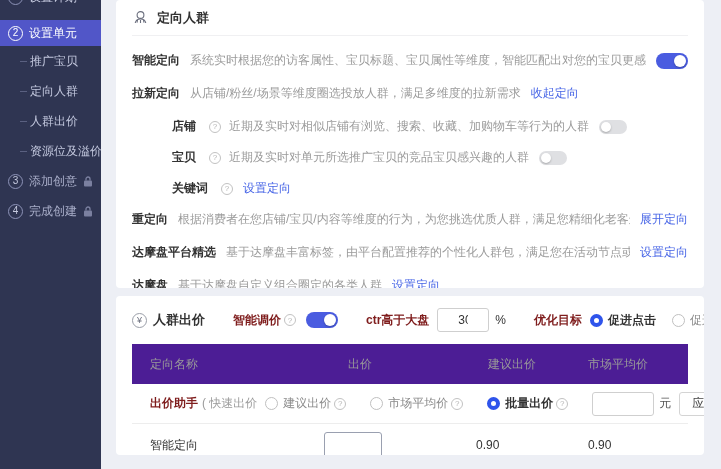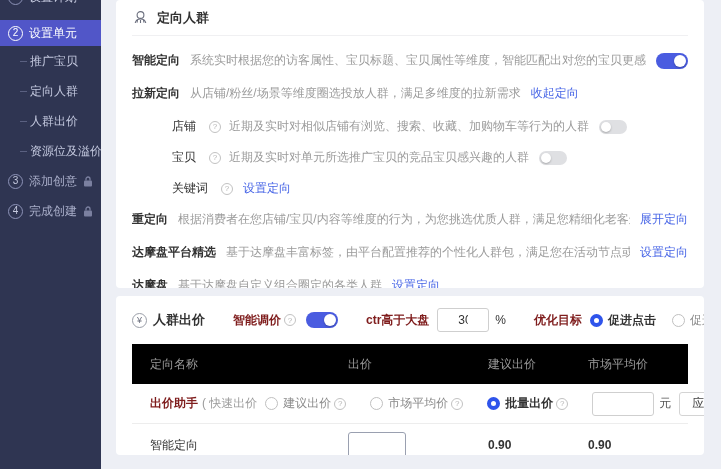--- a/index.html
+++ b/index.html
@@ -51,21 +51,21 @@
   .trows { padding-top:16px; }
   .trow { display:flex; align-items:center; margin-bottom:16px; min-height:16px; }
   .trow .lbl { font-weight:bold; color:#333; margin-right:10px; white-space:nowrap; }
   .trow .desc {
     color:#9b9b9b; white-space:nowrap; overflow:hidden; max-width:430px;
   }
   .trow .desc.wide { max-width:470px; }
   .link { color:#4664e6; margin-left:10px; white-space:nowrap; cursor:pointer; }
   .children { margin-left:40px; }
   .children .trow { margin-bottom:14px; }
-  .children .lbl { font-weight:normal; }
+  .children .lbl { font-weight:bold; }
   .help {
     display:inline-flex; align-items:center; justify-content:center;
     width:12px; height:12px; border:1px solid #c2c2c2; border-radius:50%;
     color:#b5b5b5; font-size:8px; margin:0 8px 0 3px; flex:0 0 auto;
   }
   
   .toggle {
     flex:0 0 auto; width:32px; height:16px; border-radius:8px;
     background:#dfe0e3; position:relative; margin-left:10px; cursor:pointer;
   }
@@ -97,21 +97,21 @@
   .radio-item { display:flex; align-items:center; margin-right:16px; cursor:pointer; }
   .radio {
     width:13px; height:13px; border-radius:50%; border:1px solid #c0c0c0;
     background:#fff; margin-right:5px; flex:0 0 auto;
   }
   .radio.sel { border:4px solid #2f54eb; }
   .radio-item .rlbl { color:#333; font-weight:bold; }
   .radio-item .rlbl.muted { color:#8a8a8a; font-weight:normal; }
   
   .thead {
-    margin-top:12px; height:40px; background:#000000; color:#999;
+    margin-top:12px; height:40px; background:#4c1d95; color:#999;
     display:flex; align-items:center; padding:0 0 0 18px;
   }
   .col-name { flex:1; }
   .col-bid  { width:140px; }
   .col-sug  { width:100px; }
   .col-mkt  { width:100px; }
   .helper-row {
     display:flex; align-items:center; height:40px;
     border-bottom:1px solid #ededed; padding-left:18px; white-space:nowrap;
   }
@@ -125,21 +125,21 @@
     height:24px; padding:0 12px; background:#fff; border:1px solid #d4d4d4;
     border-radius:3px; font-size:12px; color:#444; cursor:pointer;
     font-family:"Liberation Sans", sans-serif;
   }
   .data-row { display:flex; align-items:center; height:42px; padding-left:18px; }
   .data-row .name { color:#333; }
   .bid-input {
     width:58px; height:26px; border:1px solid #9aa0b0; border-radius:3px;
     padding:0 6px; font-size:12px; font-family:"Liberation Sans", sans-serif;
   }
-  .money { font-weight:bold; color:#333; }
+  .money { font-weight:normal; color:#333;margin-left:12px; }
 </style>
 </head>
 <body>
 
 <div class="sidebar">
   <div class="step first">
     <span class="num">1</span>
     <span>设置计划</span>
   </div>
   <div class="step active">

